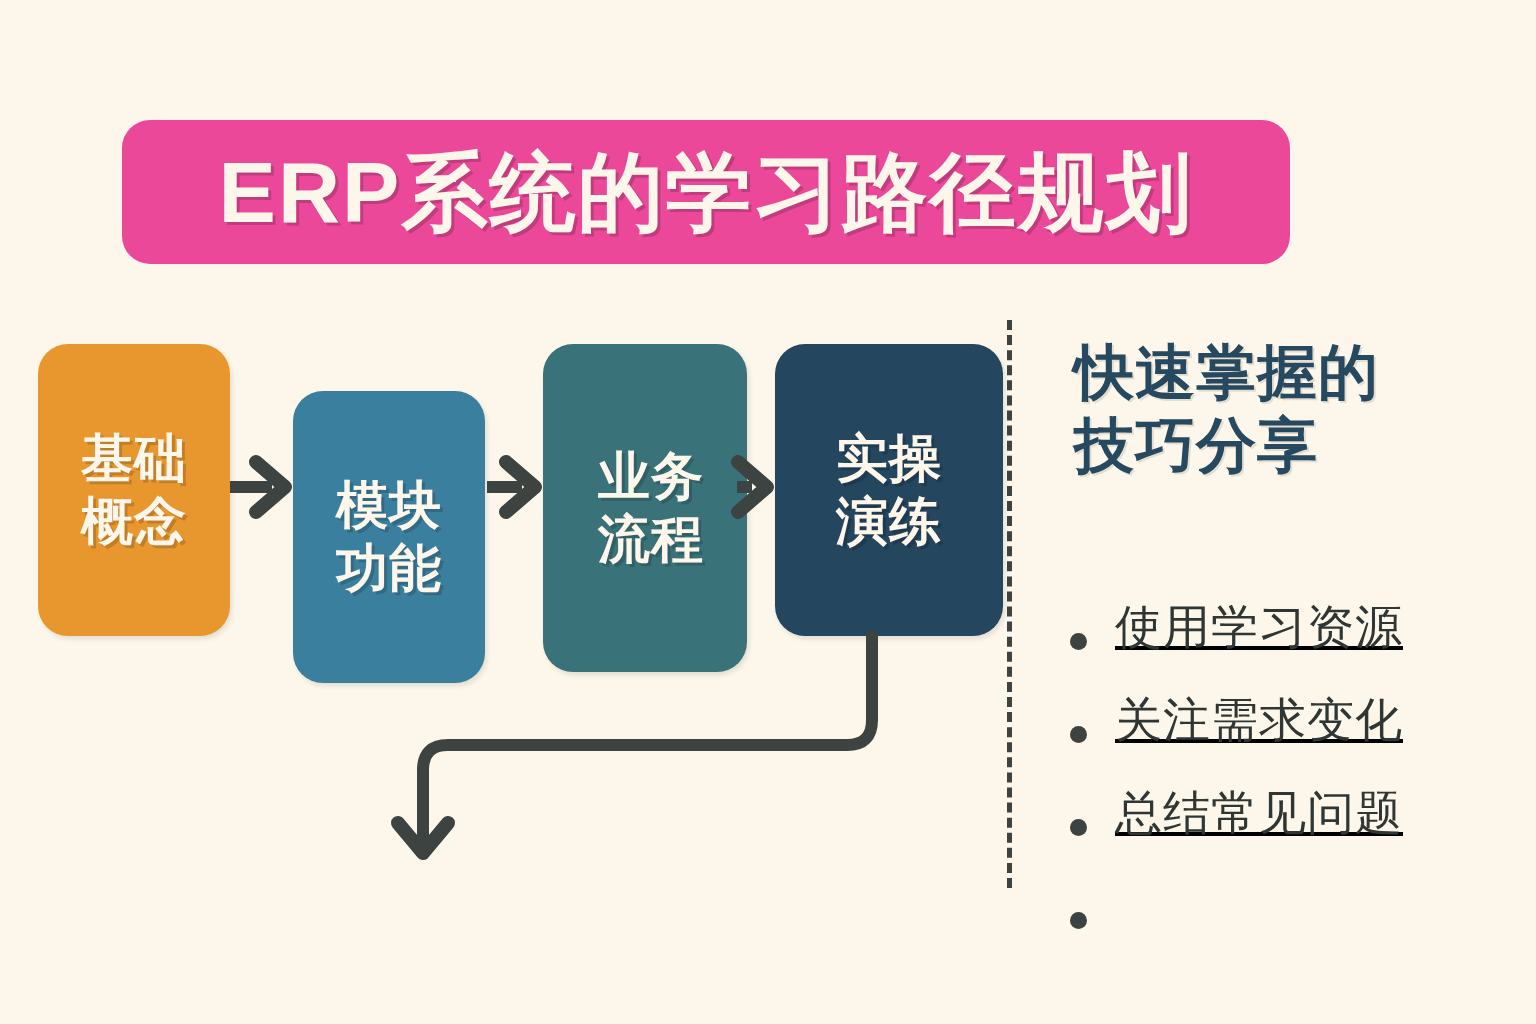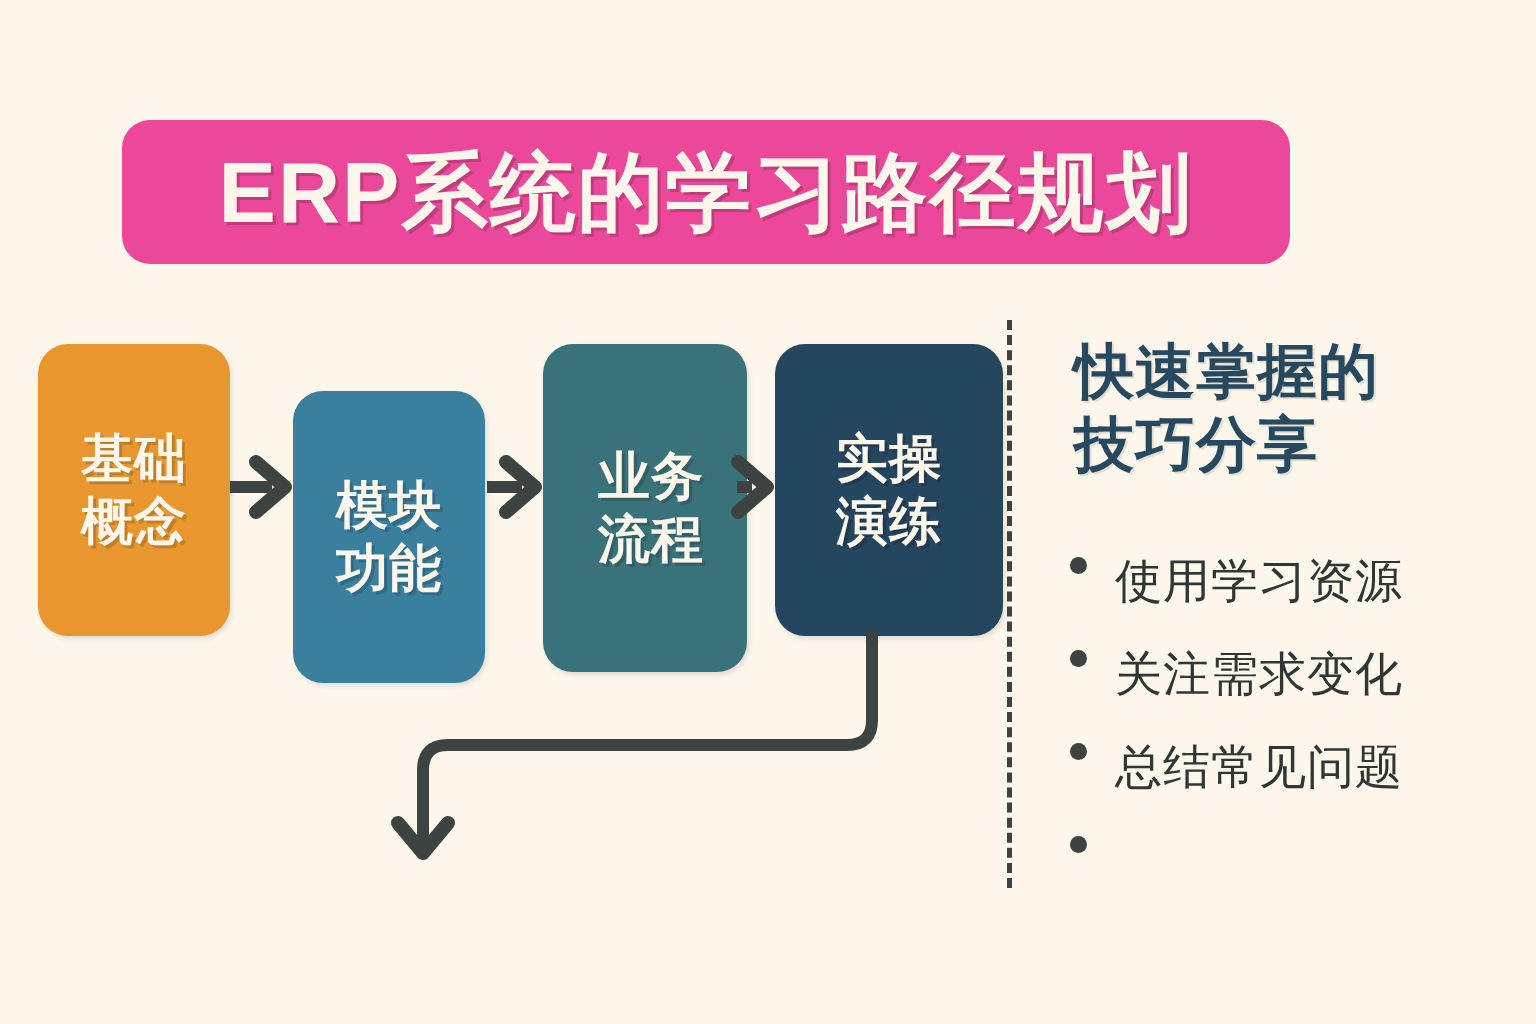--- a/index.html
+++ b/index.html
@@ -95,35 +95,35 @@
     left: 1074px;
     top: 336px;
     width: 420px;
     color: #27495f;
     font-size: 60px;
     font-weight: bold;
     line-height: 1.22;
     letter-spacing: 1px;
     white-space: pre-line;
     text-shadow: 2px 2px 0 rgba(0,0,0,0.10);
-    font-family: Liberation Serif, serif;
   }
   .bullet-list {
     position: absolute;
     left: 1070px;
     top: 557px;
     width: 430px;
     margin: 0;
     padding: 0;
     list-style: none;
   }
   .bullet-item {
     display: flex;
-    align-items: flex-start;
+    align-items: flex-end;
     height: 93px;
+    text-decoration: underline;
   }
   .bullet-dot {
     width: 17px;
     height: 17px;
     border-radius: 50%;
     background: #3c4341;
     flex: 0 0 auto;
     margin-right: 28px;
   }
   .bullet-text {

